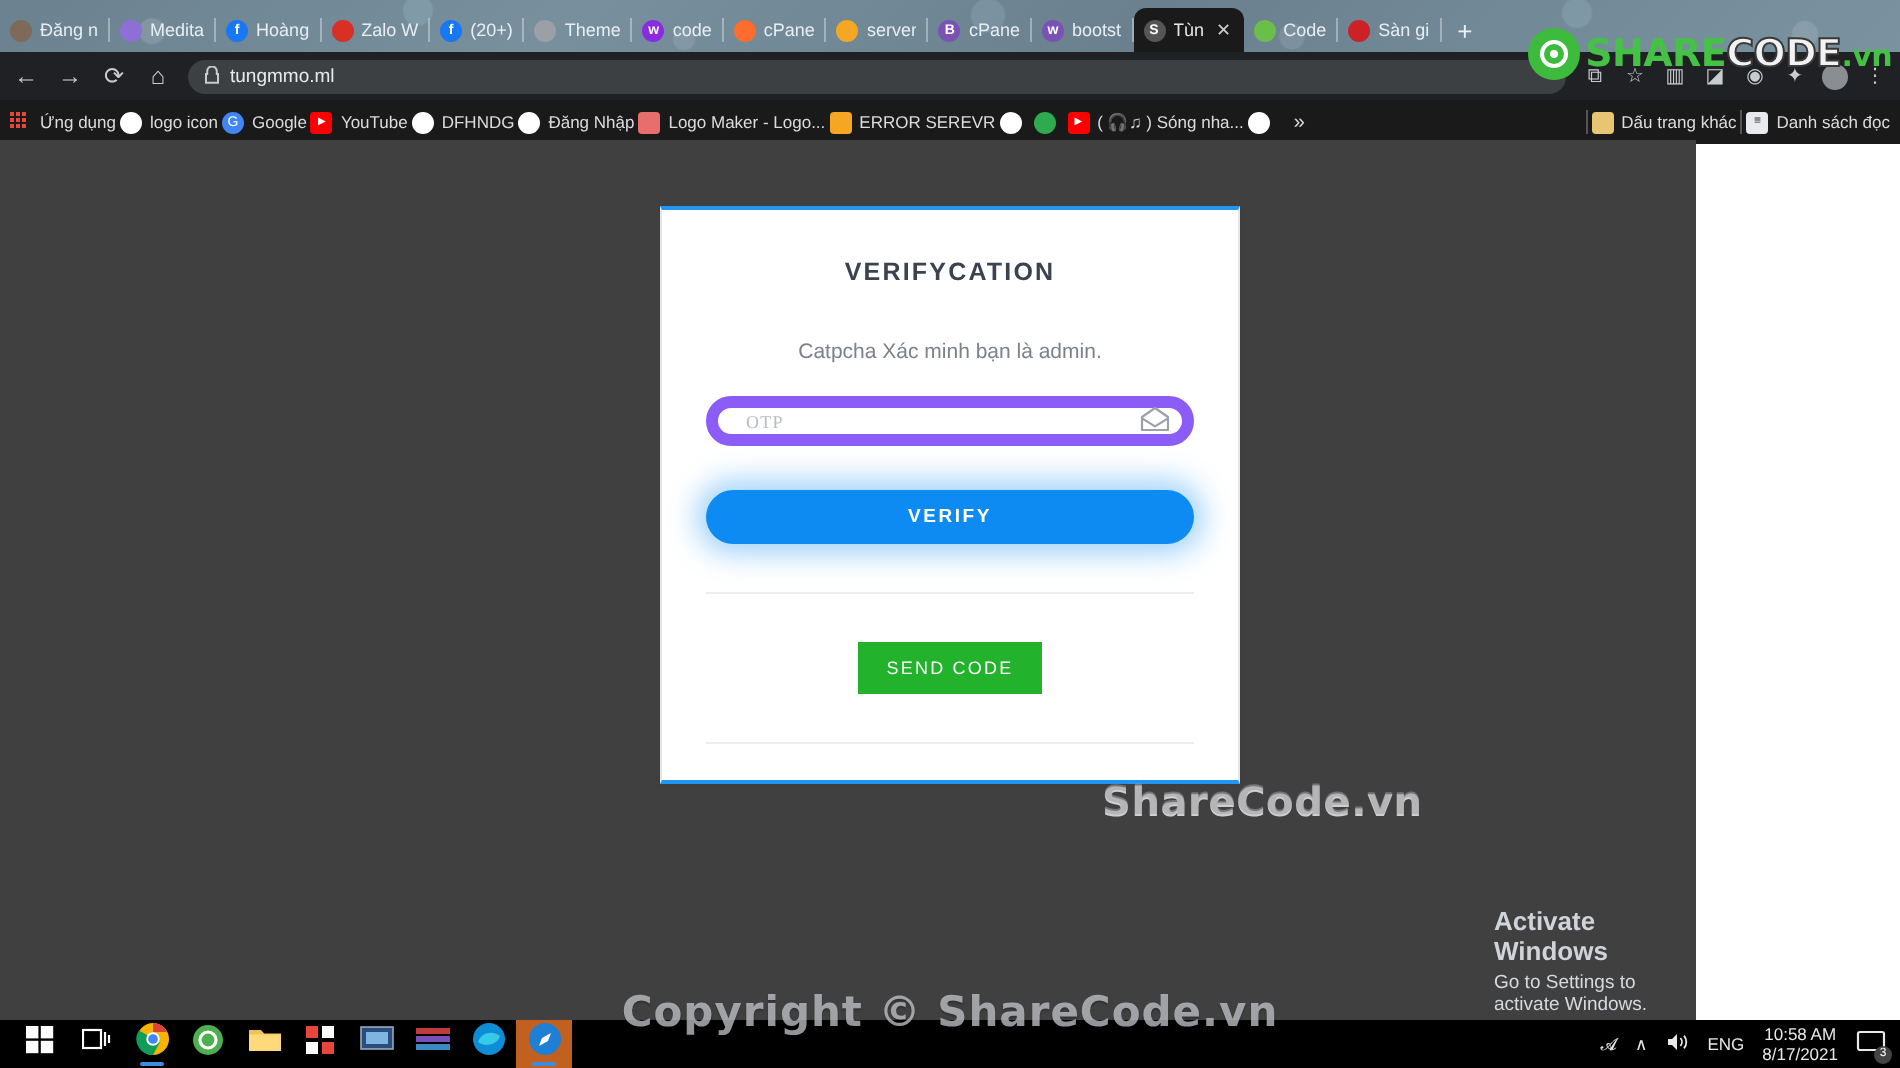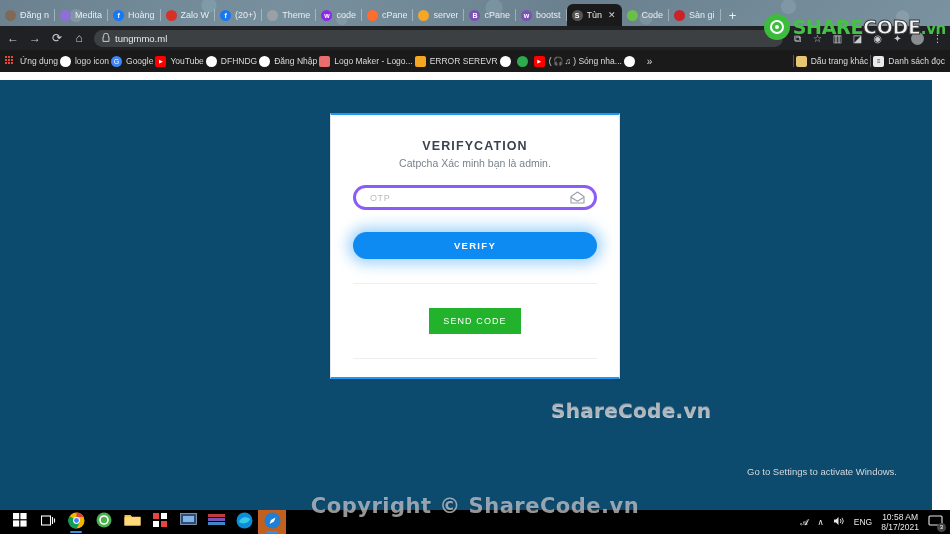--- a/index.html
+++ b/index.html
@@ -129,23 +129,23 @@
     display: inline-block; font-size: 7px; line-height: 11px; text-align: center; color: #fff;
   }
   .grid-icon { display: grid; grid-template-columns: repeat(3,2px); grid-template-rows: repeat(3,2px); gap: 1px; }
   .grid-icon i { display: block; width: 2px; height: 2px; background: #e8453c; }
   .bm-spacer { flex: 1 1 auto; }
   .bm-divider { width: 1px; height: 12px; background: #555; flex: 0 0 auto; }
 
   
   .page {
     position: absolute;
-    left: 0; top: 80px;
-    width: 932px; height: 440px;
-    background: #0c4a6e;
+    left: 0; top: 70px;
+    width: 848px; height: 440px;
+    background: #404040;
     overflow: hidden;
   }
 
   .card {
     position: absolute;
     left: 330px; top: 33px;
     width: 290px;
     background: #ffffff;
     border: 1px solid #e3e6ea;
     border-top: 2px solid #2196f3;
@@ -158,37 +158,37 @@
     font-size: 12.5px;
     font-weight: bold;
     letter-spacing: 1.1px;
     color: #3b4250;
     margin-top: 2px;
   }
   .card-sub {
     text-align: center;
     font-size: 10.5px;
     color: #7b828c;
-    margin-top: 4px;
+    margin-top: 27px;
   }
   .otp-wrap {
     margin-top: 16px;
     position: relative;
     height: 25px;
   }
   .otp-input {
     width: 100%;
     height: 25px;
-    border: 3px solid #8b5cf6;
+    border: 6px solid #8b5cf6;
     border-radius: 13px;
     background: #fff;
     padding: 0 30px 0 14px;
     font-size: 9px;
     color: #6d737b;
-    font-family: Liberation Sans, sans-serif;
+    font-family: Liberation Serif, serif;
     letter-spacing: .4px;
     outline: none;
   }
   .otp-input::placeholder { color: #b8bdc4; letter-spacing: .6px; }
   .otp-icon {
     position: absolute;
     right: 12px; top: 5px;
     width: 15px; height: 13px;
     color: #9aa1a9;
   }
@@ -522,20 +522,21 @@
       <div class="sendcode-row">
         <button class="sendcode-btn">SEND CODE</button>
       </div>
 
       <div class="hr2"></div>
     </div>
 
     <div class="wm-sharecode">ShareCode.vn</div>
 
     <div class="activate">
+      <div class="a1">Activate Windows</div>
       <div class="a2">Go to Settings to activate Windows.</div>
     </div>
   </div>
 
   <div class="logo-overlay">
     <div class="logo-circle"></div>
     <div class="logo-text"><span class="lt-share">SHARE</span><span class="lt-code">CODE</span><span class="lt-vn">.vn</span></div>
   </div>
 
   <div class="wm-copyright">Copyright © ShareCode.vn</div>

